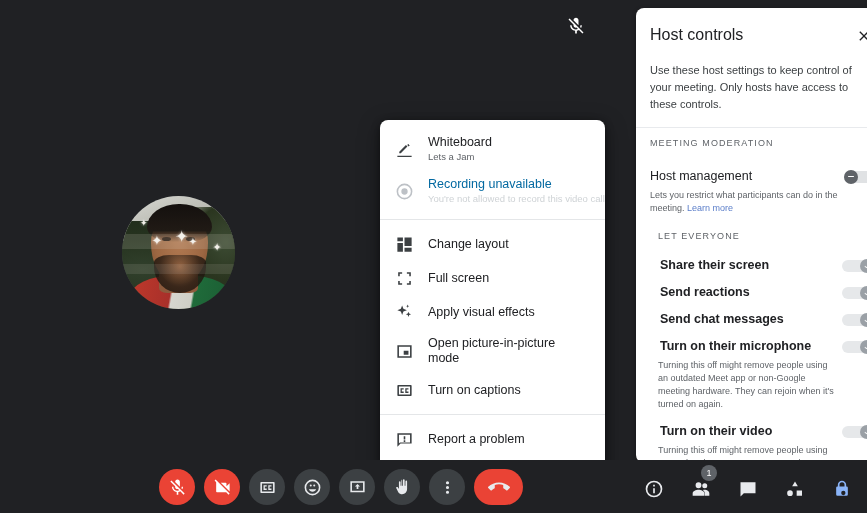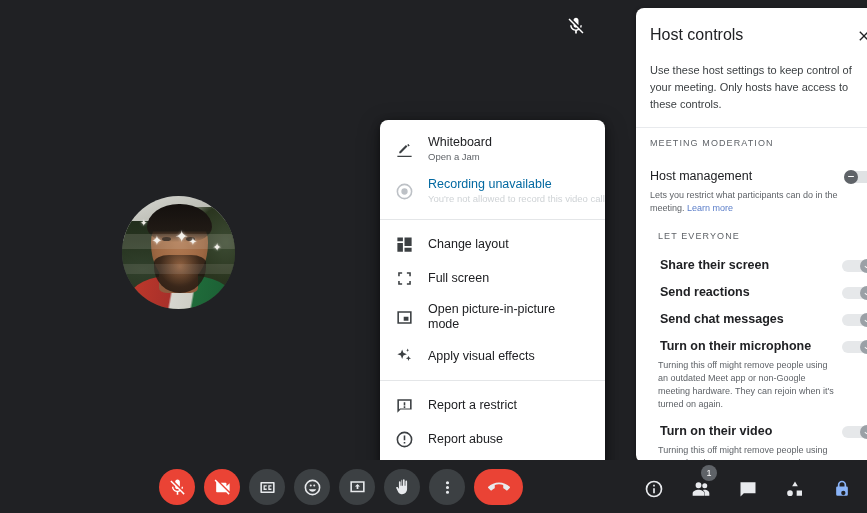--- a/index.html
+++ b/index.html
@@ -169,21 +169,21 @@
   <div class="menu">
 
     <div class="menu-item">
       <span class="mi-icon">
         <svg viewBox="0 0 24 24">
             <path d="M3 20h18v1.5H3V20zM5.4 16.6h1.9l8.4-8.4-1.9-1.9-8.4 8.4v1.9zm12.9-9.4c.2-.2.2-.5 0-.7l-1.2-1.2c-.2-.2-.5-.2-.7 0l-1 1 1.9 1.9 1-1z"></path>
           </svg>
       </span>
       <span class="mi-text">
         <span class="mi-title">Whiteboard</span>
-        <span class="mi-sub">Open a Jam</span>
+        <span class="mi-sub">Lets a Jam</span>
       </span>
     </div>
 
     <div class="menu-item disabled">
       <span class="mi-icon">
         <svg viewBox="0 0 24 24">
             <path d="M12 2a10 10 0 100 20 10 10 0 000-20zm0 18a8 8 0 110-16 8 8 0 010 16zm0-12a4 4 0 100 8 4 4 0 000-8z"></path>
           </svg>
       </span>
       <span class="mi-text">
@@ -212,50 +212,60 @@
           </svg>
       </span>
       <span class="mi-text">
         <span class="mi-title">Full screen</span>
       </span>
     </div>
 
     <div class="menu-item">
       <span class="mi-icon">
         <svg viewBox="0 0 24 24">
+            <path d="M9 3l1.6 4.4L15 9l-4.4 1.6L9 15l-1.6-4.4L3 9l4.4-1.6L9 3zm8 8l.9 2.4 2.4.9-2.4.9-.9 2.4-.9-2.4-2.4-.9 2.4-.9.9-2.4zm-1-9l.6 1.6L18 4l-1.4.5-.6 1.7-.6-1.7L14 4l1.4-.4L16 2z"></path>
+          </svg>
+      </span>
+      <span class="mi-text">
+        <span class="mi-title">Apply visual effects</span>
+      </span>
+    </div>
+
+    <div class="menu-item">
+      <span class="mi-icon">
+        <svg viewBox="0 0 24 24">
             <path d="M3 4h18v16H3V4zm2 2v12h14V6H5zm6 5h6v5h-6v-5z"></path>
           </svg>
       </span>
       <span class="mi-text">
         <span class="mi-title">Open picture-in-picture mode</span>
       </span>
     </div>
 
     <div class="menu-item">
       <span class="mi-icon">
         <svg viewBox="0 0 24 24">
-            <path d="M9 3l1.6 4.4L15 9l-4.4 1.6L9 15l-1.6-4.4L3 9l4.4-1.6L9 3zm8 8l.9 2.4 2.4.9-2.4.9-.9 2.4-.9-2.4-2.4-.9 2.4-.9.9-2.4zm-1-9l.6 1.6L18 4l-1.4.5-.6 1.7-.6-1.7L14 4l1.4-.4L16 2z"></path>
-          </svg>
-      </span>
-      <span class="mi-text">
-        <span class="mi-title">Apply visual effects</span>
-      </span>
-    </div>
-
+            <path d="M4 5h16a1 1 0 011 1v12a1 1 0 01-1 1H4a1 1 0 01-1-1V6a1 1 0 011-1zm1 2v10h14V7H5zm2 2h4v1.6H8.6v2.8H11V15H7V9zm6 0h4v1.6h-2.4v2.8H17V15h-4V9z"></path>
+          </svg>
+      </span>
+      <span class="mi-text">
+        <span class="mi-title">Turn on captions</span>
+      </span>
+    </div>
 
     <div class="menu-sep"></div>
 
     <div class="menu-item">
       <span class="mi-icon">
         <svg viewBox="0 0 24 24">
             <path d="M3 4h18v13H7l-4 4V4zm2 2v11l1.2-1.2H19V6H5zm6 2h2v4h-2V8zm0 5h2v2h-2v-2z"></path>
           </svg>
       </span>
       <span class="mi-text">
-        <span class="mi-title">Report a restrict</span>
+        <span class="mi-title">Report a problem</span>
       </span>
     </div>
 
     <div class="menu-item">
       <span class="mi-icon">
         <svg viewBox="0 0 24 24">
             <path d="M12 2a10 10 0 100 20 10 10 0 000-20zm0 2a8 8 0 110 16 8 8 0 010-16zm-1 3h2v6h-2V7zm0 8h2v2h-2v-2z"></path>
           </svg>
       </span>
       <span class="mi-text">

